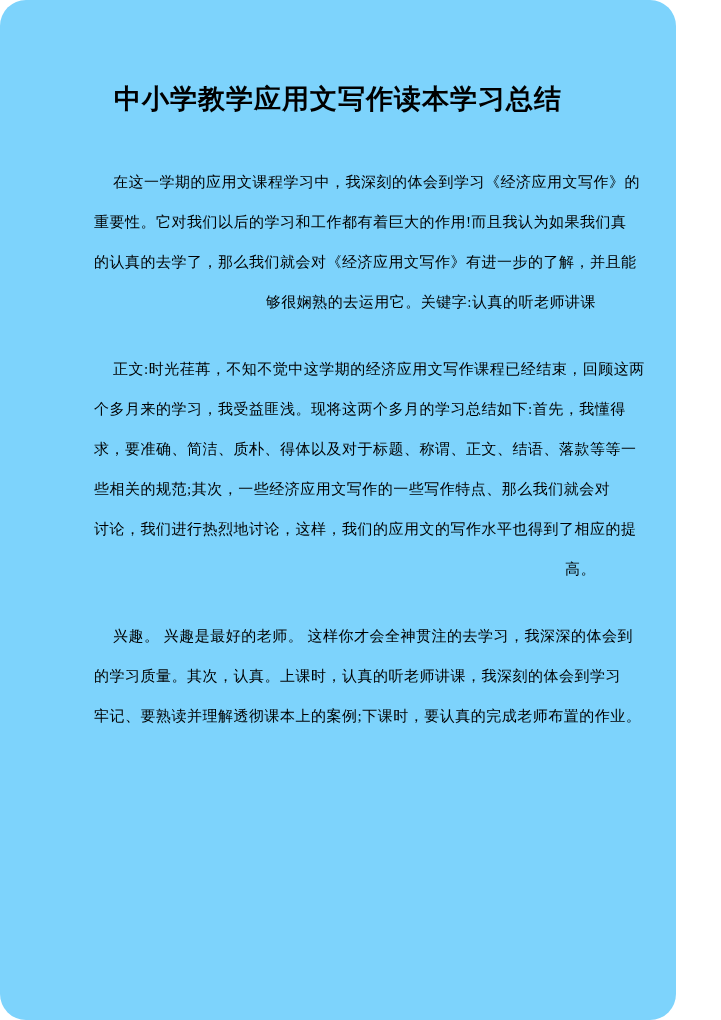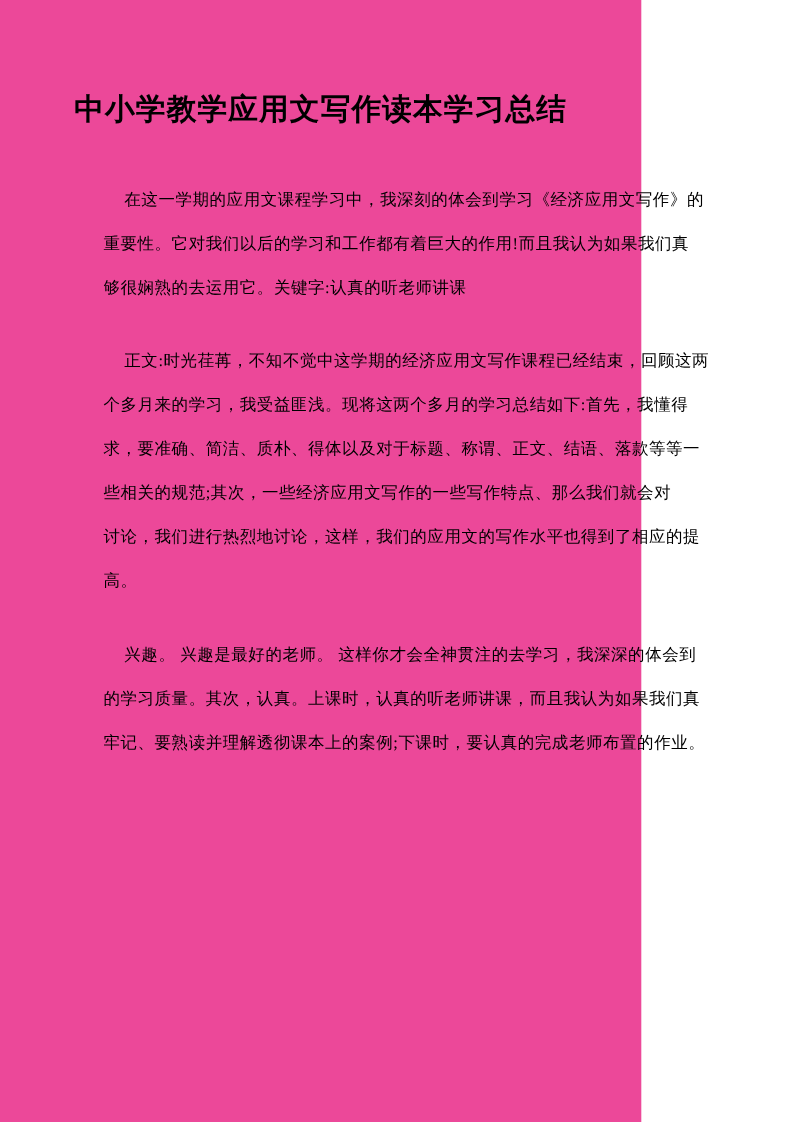--- a/index.html
+++ b/index.html
@@ -8,24 +8,25 @@
     background: #ffffff;
   }
   body {
     width: 721px;
     height: 1020px;
     overflow: hidden;
     font-family: "Liberation Serif", "DejaVu Serif", serif;
     color: #000000;
   }
   .page {
-    width: 583px;
+    width: 676px;
     height: 1020px;
-    background: #ec4899;
+    background: #7dd3fc;
     box-sizing: border-box;
+    border-radius: 26px;
   }
   .doc-title {
     margin: 0;
     padding-top: 80px;
     text-align: center;
     font-size: 27px;
     font-weight: bold;
     letter-spacing: 1px;
     line-height: 38px;
   }
@@ -34,43 +35,45 @@
     font-size: 15px;
   }
   .para {
     margin: 0 0 27px 0;
   }
   .para .line {
     height: 40px;
     line-height: 40px;
     white-space: nowrap;
     letter-spacing: 0.5px;
+    text-align: right;
   }
   .para .line:first-child {
     text-indent: 19px;
   }
 </style>
 </head>
 <body>
 
 <div class="page">
   <h1 class="doc-title">中小学教学应用文写作读本学习总结</h1>
   <div class="content">
       <div class="para">
         <div class="line">在这一学期的应用文课程学习中，我深刻的体会到学习《经济应用文写作》的</div>
         <div class="line">重要性。它对我们以后的学习和工作都有着巨大的作用!而且我认为如果我们真</div>
+        <div class="line">的认真的去学了，那么我们就会对《经济应用文写作》有进一步的了解，并且能</div>
         <div class="line">够很娴熟的去运用它。关键字:认真的听老师讲课</div>
       </div>
       <div class="para">
         <div class="line">正文:时光荏苒，不知不觉中这学期的经济应用文写作课程已经结束，回顾这两</div>
         <div class="line">个多月来的学习，我受益匪浅。现将这两个多月的学习总结如下:首先，我懂得</div>
         <div class="line">求，要准确、简洁、质朴、得体以及对于标题、称谓、正文、结语、落款等等一</div>
         <div class="line">些相关的规范;其次，一些经济应用文写作的一些写作特点、那么我们就会对</div>
         <div class="line">讨论，我们进行热烈地讨论，这样，我们的应用文的写作水平也得到了相应的提</div>
         <div class="line">高。</div>
       </div>
       <div class="para">
         <div class="line">兴趣。 兴趣是最好的老师。 这样你才会全神贯注的去学习，我深深的体会到</div>
-        <div class="line">的学习质量。其次，认真。上课时，认真的听老师讲课，而且我认为如果我们真</div>
+        <div class="line">的学习质量。其次，认真。上课时，认真的听老师讲课，我深刻的体会到学习</div>
         <div class="line">牢记、要熟读并理解透彻课本上的案例;下课时，要认真的完成老师布置的作业。</div>
       </div>
     </div>
 </div>
 
 </body></html>

